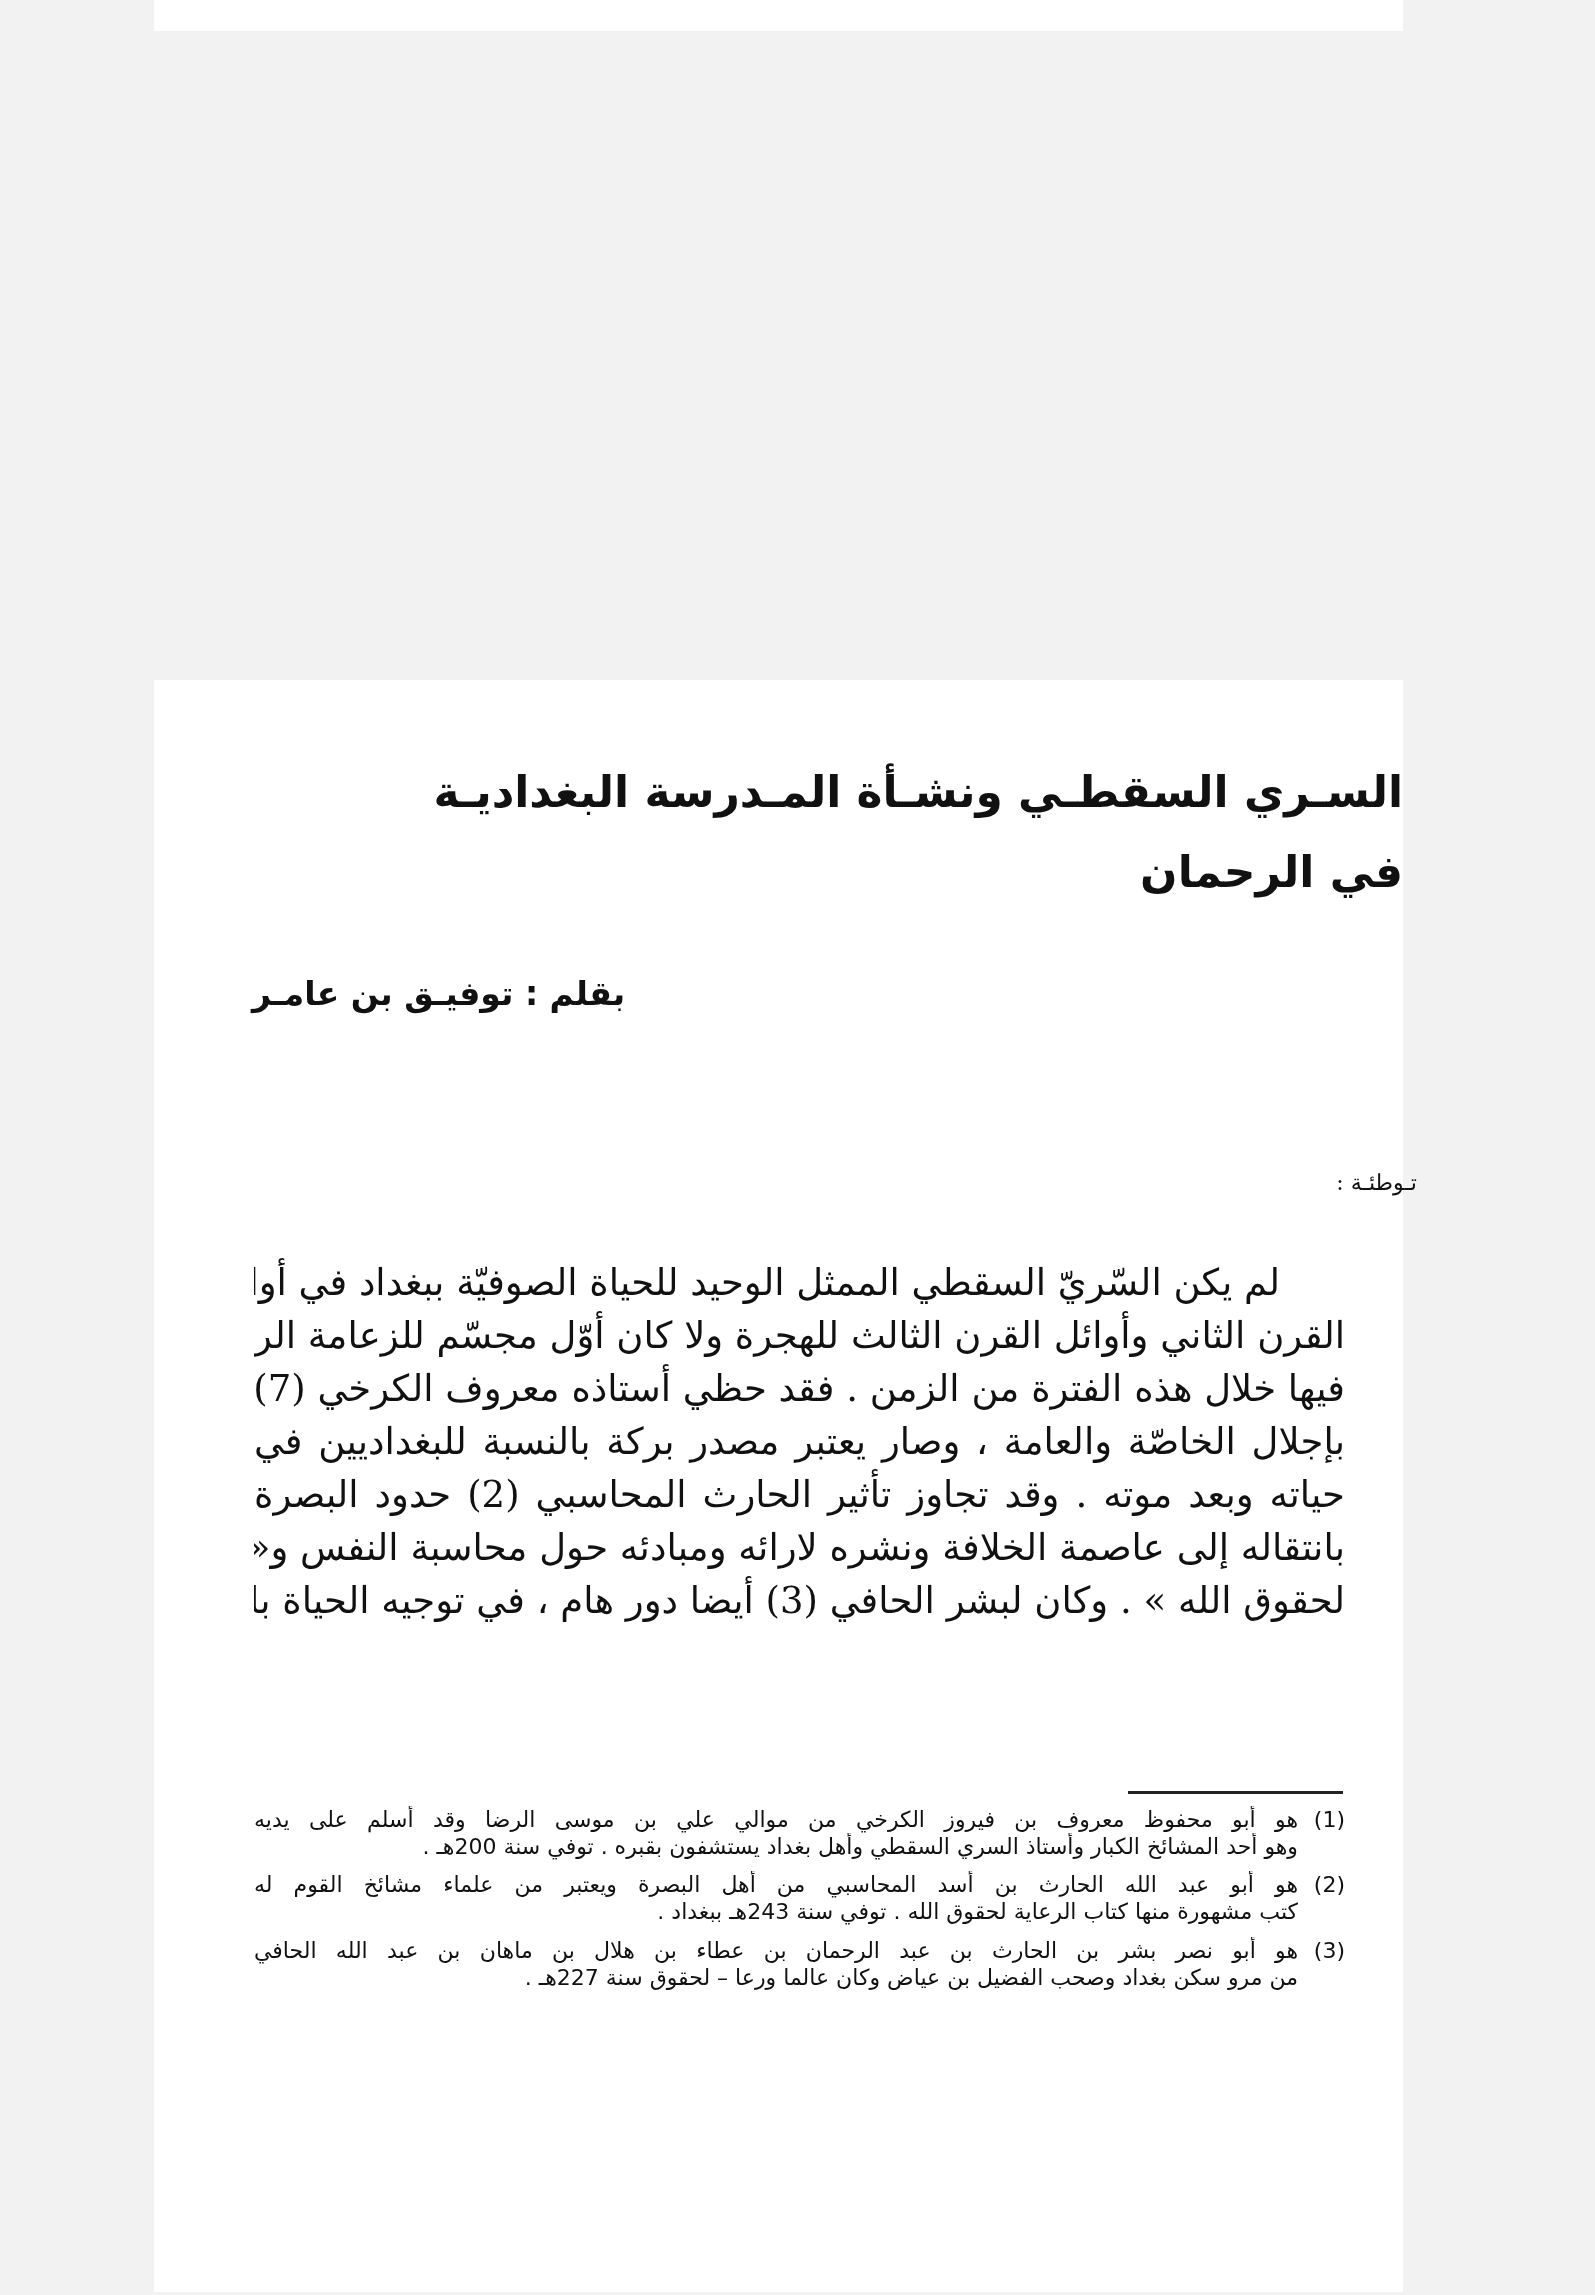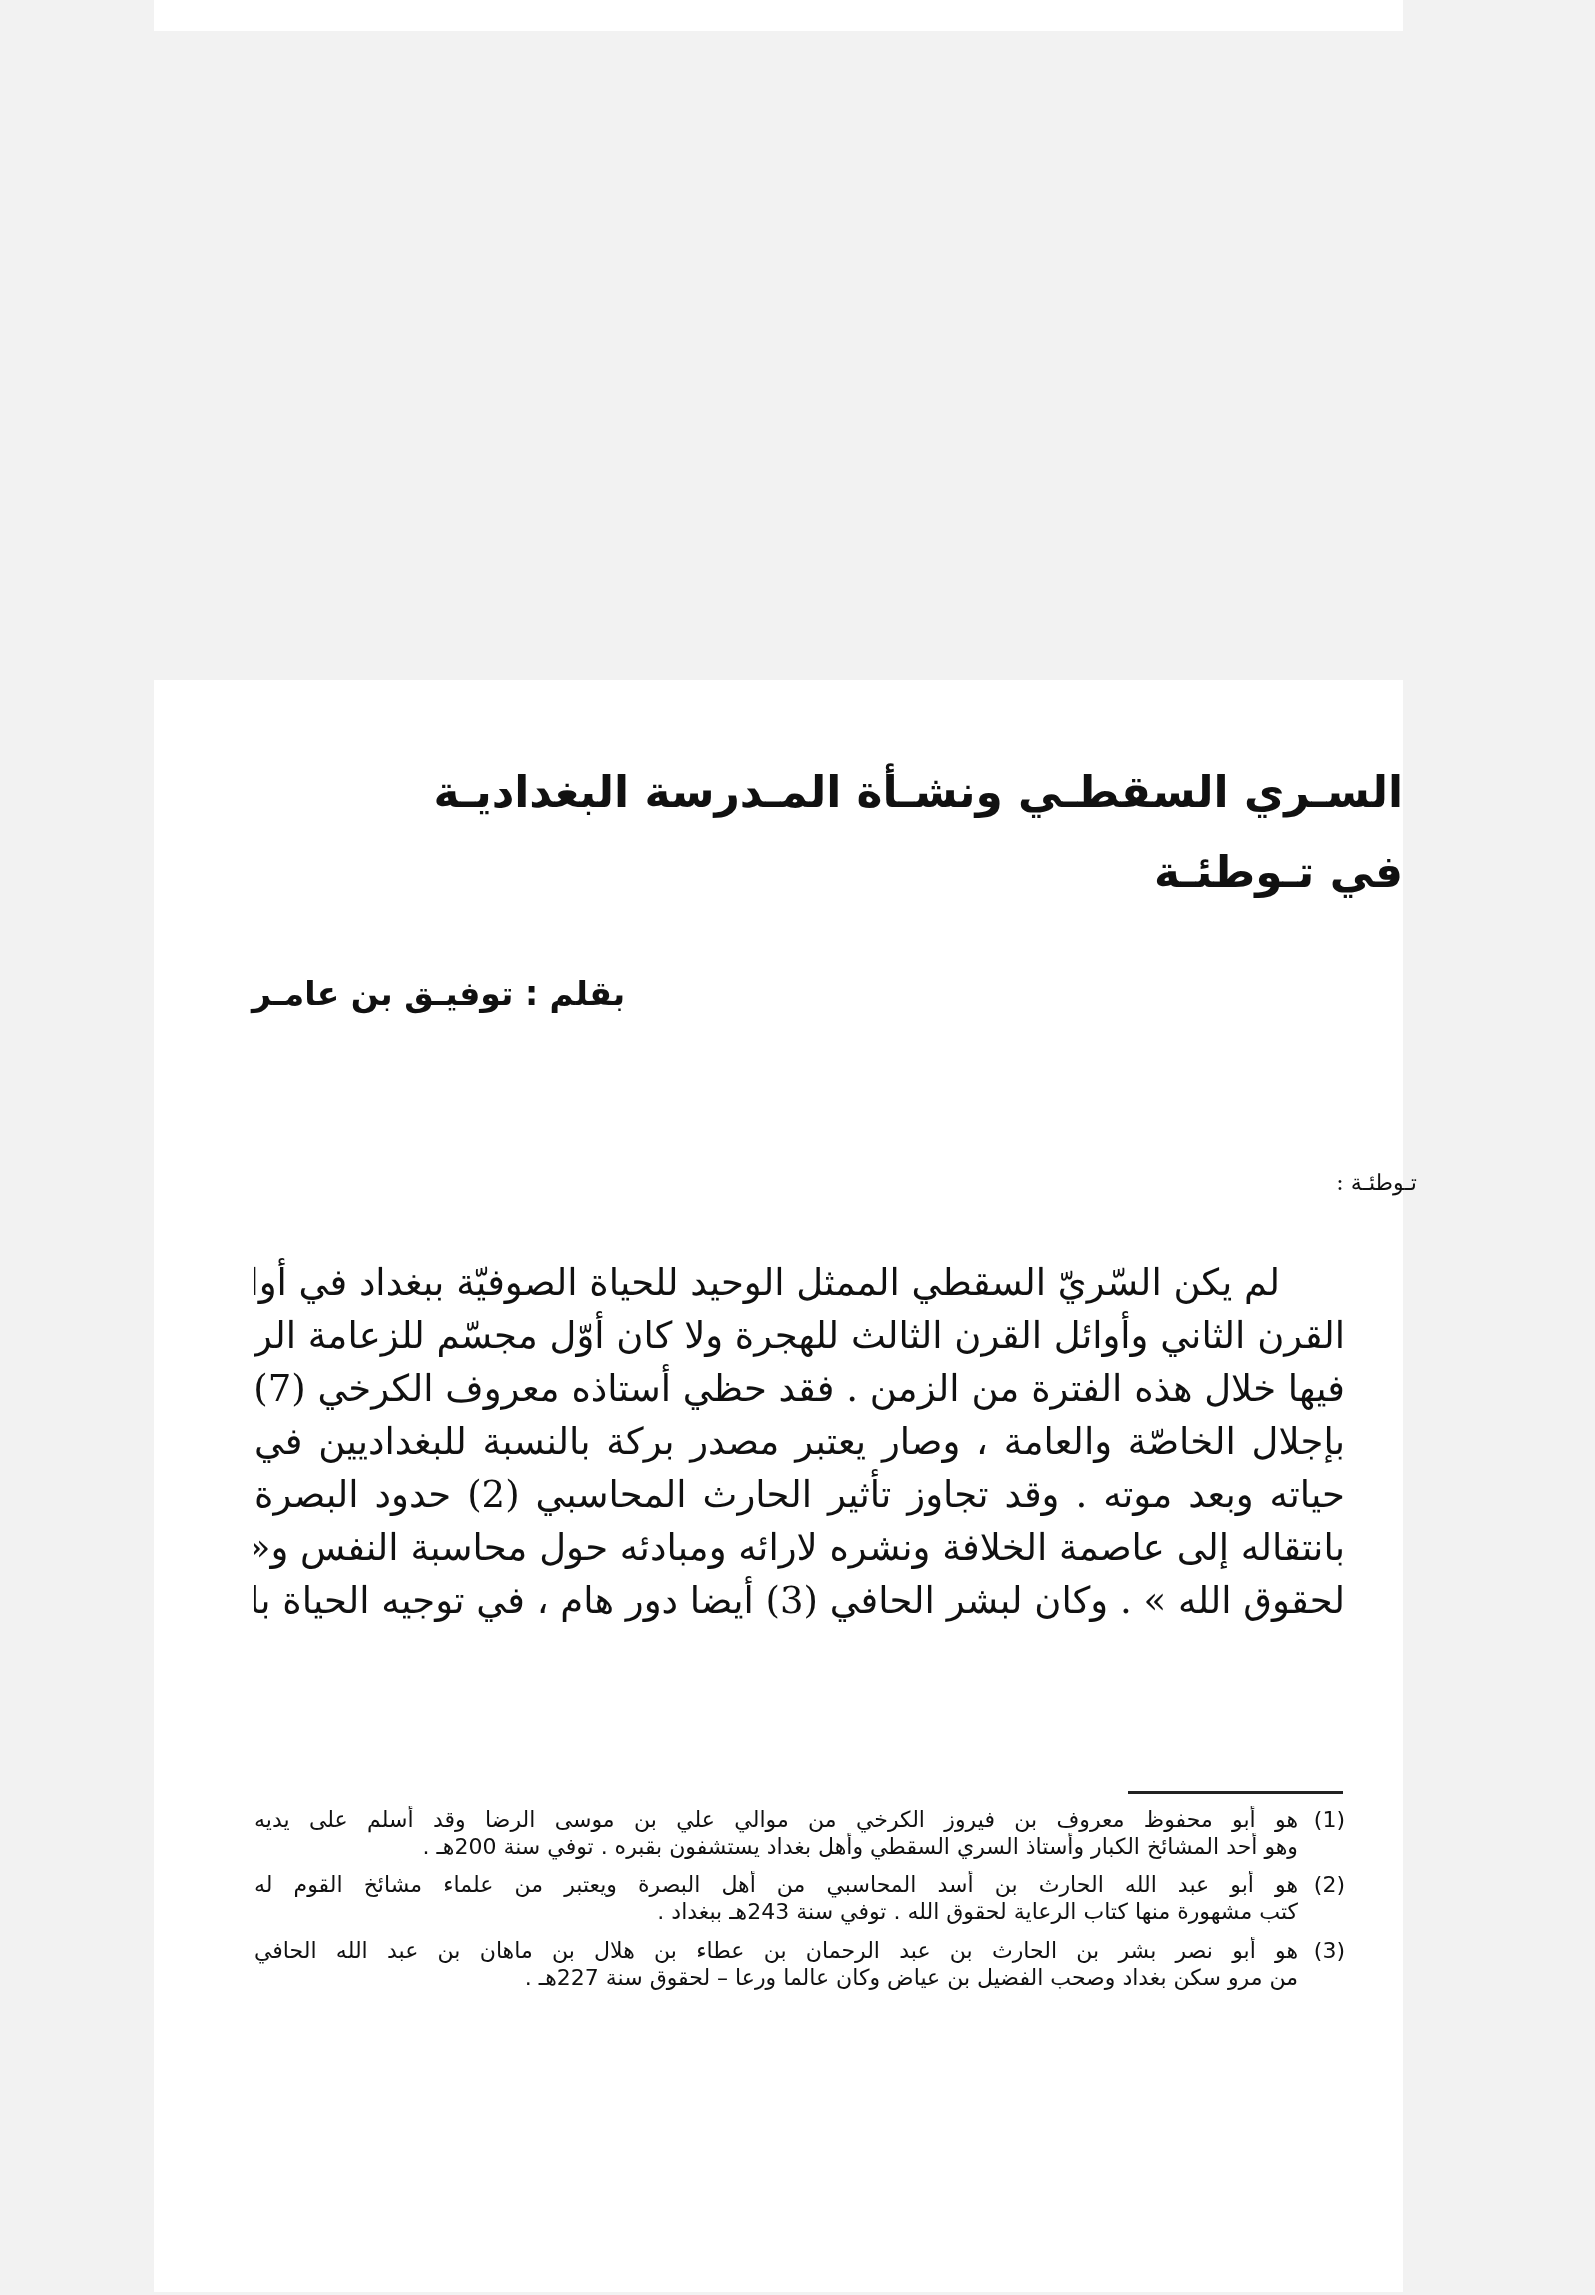--- a/index.html
+++ b/index.html
@@ -47,21 +47,21 @@
   .fn-line { display:block; white-space:nowrap; overflow:hidden; margin-right:47px; text-align:justify; text-align-last:justify; }
   .fn-line.last { text-align-last:right; }
 </style>
 </head>
 <body>
 
 <div class="page" id="page-top"></div>
 
 <div class="page" id="page-main">
   <div class="title rtl" id="title-l1">السـري السقطـي ونشـأة المـدرسة البغداديـة</div>
-  <div class="title rtl" id="title-l2">في تـوطئـة</div>
+  <div class="title rtl" id="title-l2">في الرحمان</div>
 
   <div id="byline" class="rtl">بقلم : توفيـق بن عامـر</div>
 
   <div id="section-heading" class="rtl">تـوطئـة :</div>
 
   <div id="body-text" class="rtl">
     <span class="body-line first">لم يكن السّريّ السقطي الممثل الوحيد للحياة الصوفيّة ببغداد في أواخر</span>
     <span class="body-line">القرن الثاني وأوائل القرن الثالث للهجرة ولا كان أوّل مجسّم للزعامة الروحية</span>
     <span class="body-line">فيها خلال هذه الفترة من الزمن . فقد حظي أستاذه معروف الكرخي (7)</span>
     <span class="body-line">بإجلال الخاصّة والعامة ، وصار يعتبر مصدر بركة بالنسبة للبغداديين في</span>

